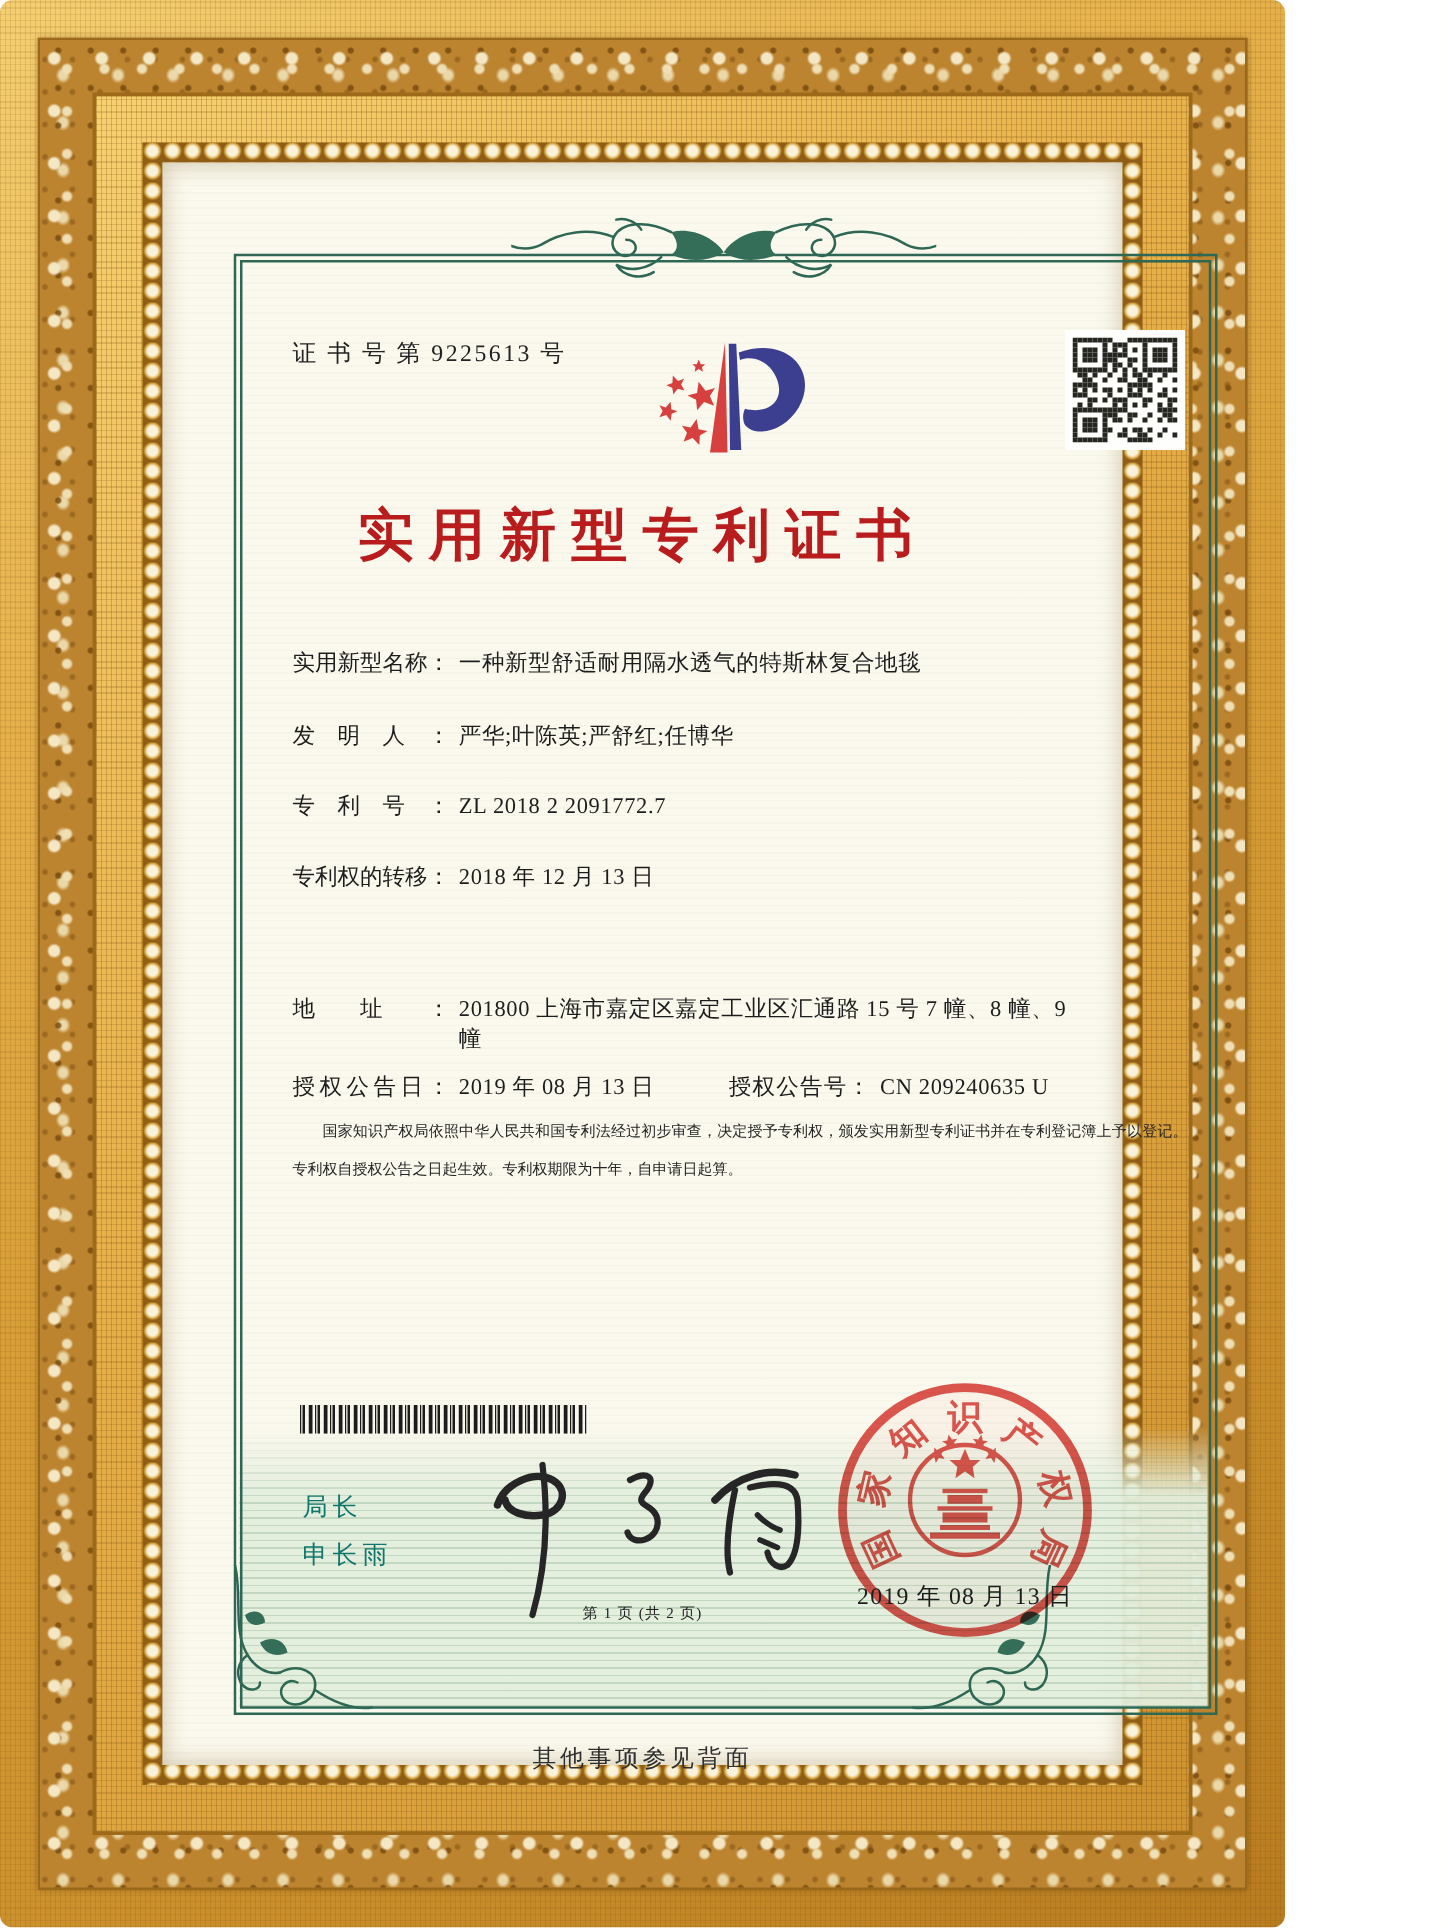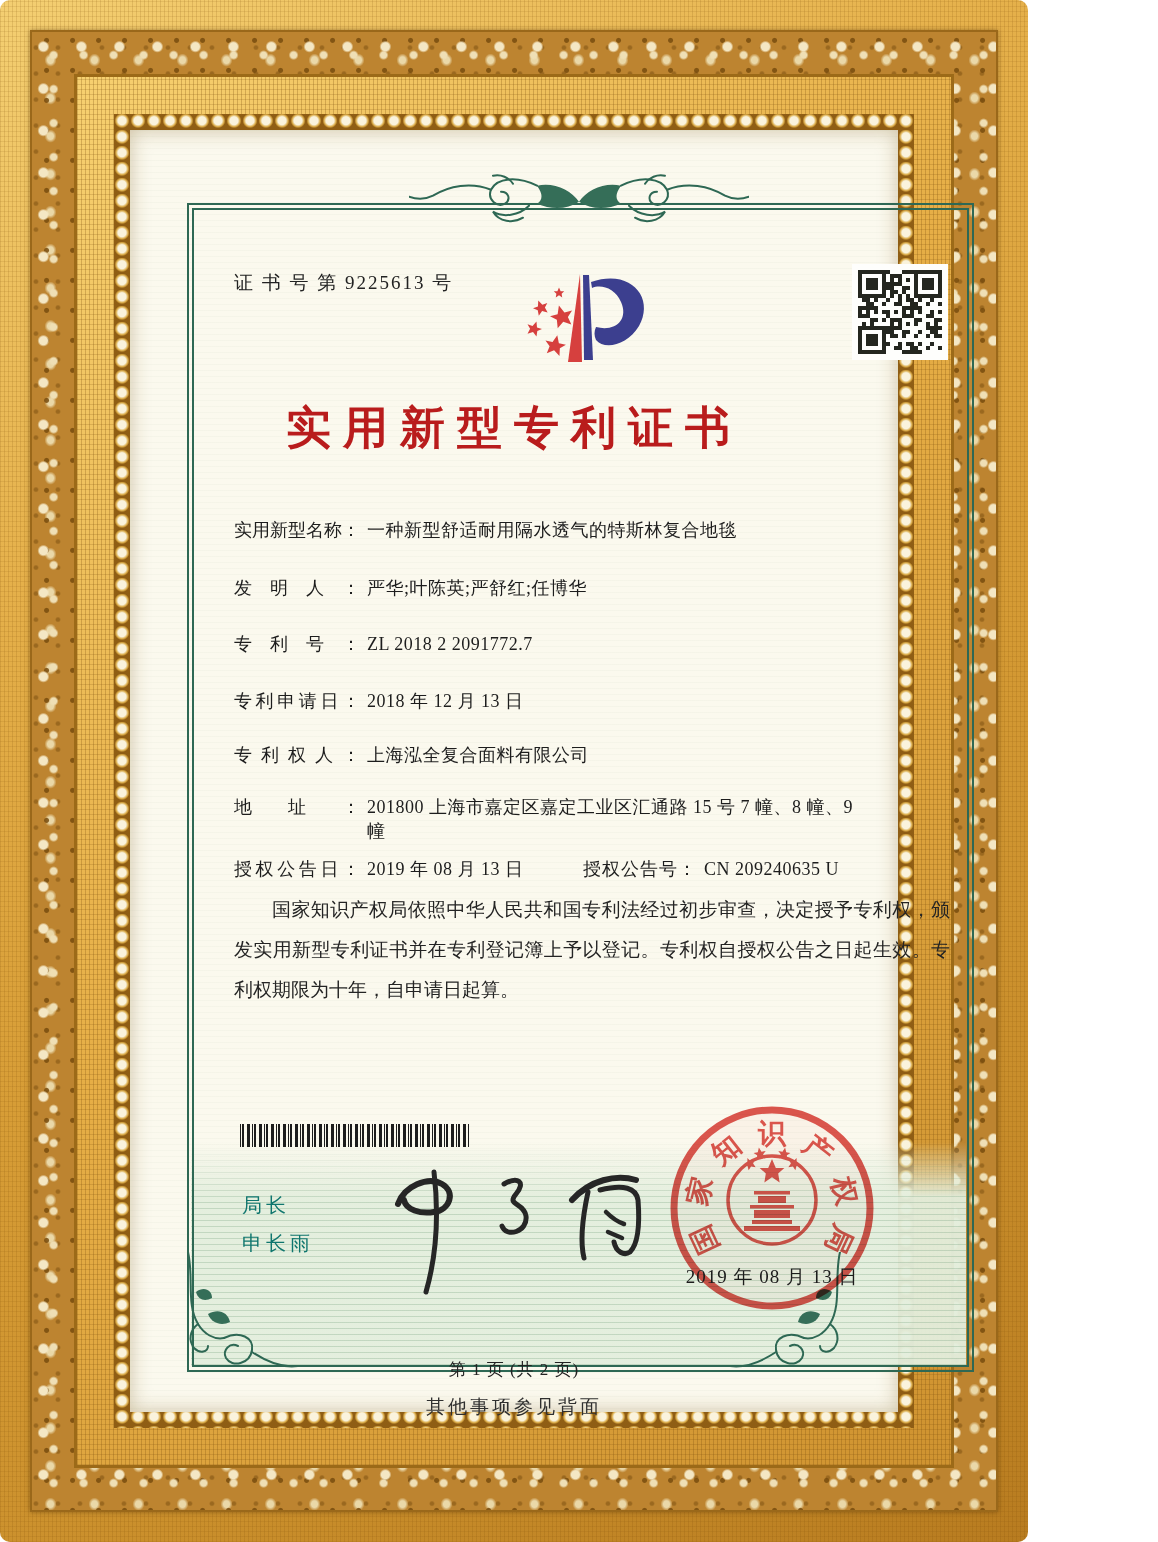--- a/index.html
+++ b/index.html
@@ -61,34 +61,34 @@
   .qr{position:absolute;left:722px;top:134px;width:96px;height:96px;background:#fefefc;
       display:flex;align-items:center;justify-content:center;}
   .title{position:absolute;left:0;right:0;top:268px;text-align:center;
       font-size:45px;font-weight:bold;letter-spacing:12px;color:#b91c1c;}
   .row{position:absolute;left:104px;font-size:18px;color:#1d1d1d;white-space:nowrap;}
   .row .lab{display:inline-block;width:126px;text-align:justify;text-align-last:justify;}
   .row .val{margin-left:7px;letter-spacing:.5px;}
   .row .val2{display:block;margin-left:133px;letter-spacing:.5px;}
   .grant2{position:absolute;left:349px;top:0;}
   .grant2 .lab2{letter-spacing:1px;}
-  .paras{position:absolute;left:104px;top:760px;width:716px;font-size:19px;line-height:40px;
+  .paras{position:absolute;left:104px;top:760px;width:716px;font-size:12px;line-height:30px;
       color:#242424;text-align:justify;}
   .paras p{margin:0;text-indent:2em;}
   .barcode{position:absolute;left:110px;top:994px;width:234px;height:23px;}
   .sig-title,.sig-name{position:absolute;left:112px;font-size:20px;color:#0f766e;
       font-family:"Liberation Sans","DejaVu Sans",sans-serif;letter-spacing:4px;}
   .sig-title{top:1062px;}
   .sig-name{top:1100px;}
   .signature{position:absolute;left:254px;top:1016px;}
   .seal{position:absolute;left:530px;top:968px;width:224px;height:224px;
       mix-blend-mode:multiply;opacity:.93;}
   .seal-date{position:absolute;left:530px;top:1134px;width:224px;text-align:center;
       font-size:19px;color:#1c1c1c;letter-spacing:1px;z-index:5;}
-  .page-no{position:absolute;left:0;right:0;top:1228px;text-align:center;font-size:17px;color:#222;letter-spacing:1px;}
+  .page-no{position:absolute;left:0;right:0;top:1152px;text-align:center;font-size:12px;color:#222;letter-spacing:1px;}
   .back-note{position:absolute;left:0;right:0;top:1252px;text-align:center;font-size:19px;color:#2f2f2f;letter-spacing:3px;margin-top:12px;}
   .green-stroke{stroke:#2e6854;fill:none;stroke-width:2;stroke-linecap:round;}
   .green-fill{fill:#356e58;stroke:none;}
 </style>
 </head>
 <body>
 
 <div class="stage">
   <div class="f1"></div>
   <div class="f2"></div>
@@ -385,24 +385,21 @@
     <div class="row" style="top:388px">
       <span class="lab">实用新型名称：</span><span class="val">一种新型舒适耐用隔水透气的特斯林复合地毯</span>
     </div>
     <div class="row" style="top:446px">
       <span class="lab">发明人：</span><span class="val">严华;叶陈英;严舒红;任博华</span>
     </div>
     <div class="row" style="top:502px">
       <span class="lab">专利号：</span><span class="val">ZL 2018 2 2091772.7</span>
     </div>
     <div class="row" style="top:559px">
-      <span class="lab">专利申请日：</span><span class="val">2018 年 12 月 13 日</span>
-    </div>
-    <div class="row" style="top:613px">
-      <span class="lab">专利权人：</span><span class="val">上海泓全复合面料有限公司</span>
+      <span class="lab">专利权的转移：</span><span class="val">2018 年 12 月 13 日</span>
     </div>
     <div class="row" style="top:665px">
       <span class="lab">地址：</span><span class="val">201800 上海市嘉定区嘉定工业区汇通路 15 号 7 幢、8 幢、9</span>
       <span class="val2">幢</span>
     </div>
     <div class="row" style="top:727px">
       <span class="lab">授权公告日：</span><span class="val">2019 年 08 月 13 日</span>
       <span class="grant2">
         <span class="lab2">授权公告号：</span><span class="val">CN 209240635 U</span>
       </span>

